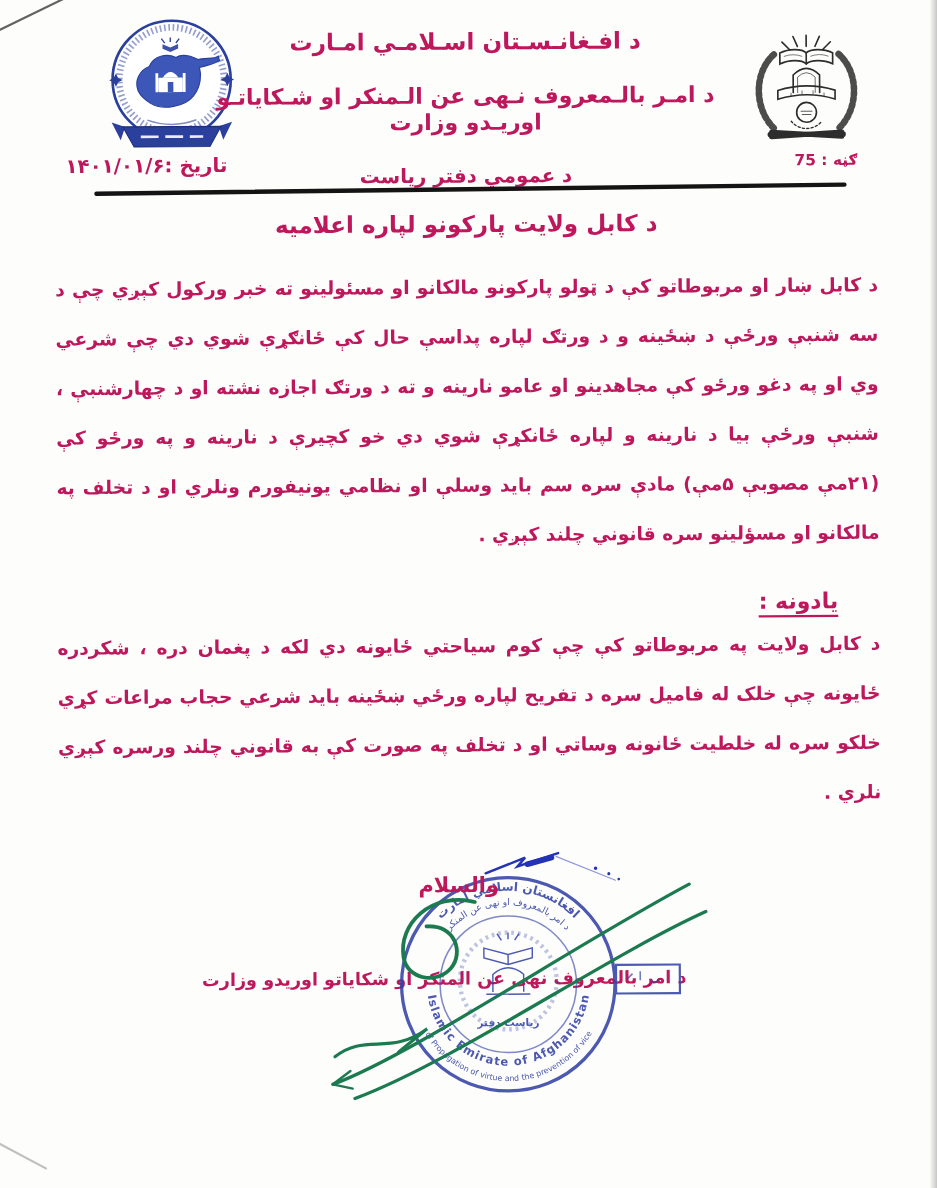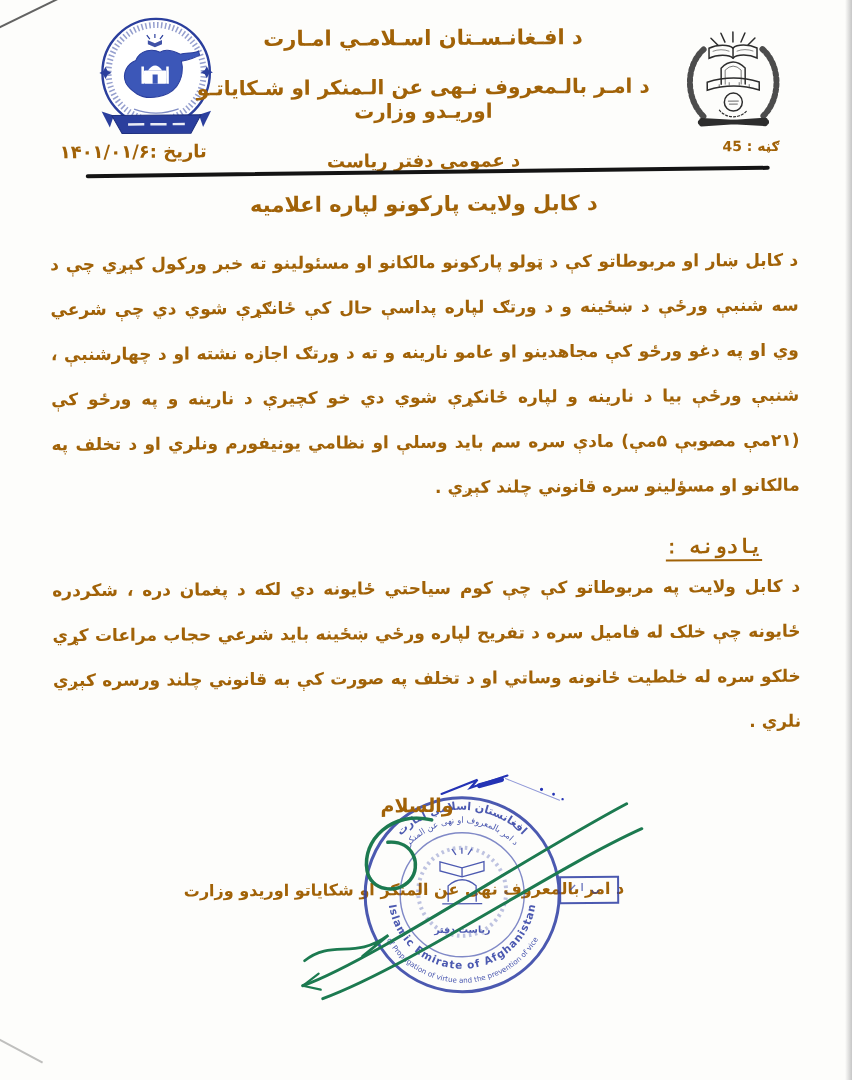--- a/index.html
+++ b/index.html
@@ -1,20 +1,20 @@
 <!DOCTYPE html>
 <html lang="ps" dir="rtl"><head>
 <meta charset="utf-8">
 <style>
   html,body{margin:0;padding:0;background:#e8e8e8;}
   .page{
     position:relative;width:852px;height:1080px;margin:0 auto;
     background:#fdfdfb;overflow:hidden;
     font-family:"DejaVu Sans","Liberation Sans",sans-serif;
-    color:#a16207;direction:rtl;
+    color:#be185d;direction:rtl;
   }
   .tilt{position:absolute;inset:0;transform:rotate(-0.35deg);}
   
   .edge-right{position:absolute;top:0;right:0;width:7px;height:100%;
     background:linear-gradient(to left,#c6c6c6,rgba(198,198,198,0));z-index:9;}
   .corner-tl{position:absolute;left:-10px;top:12px;width:78px;height:2px;
     background:#2f2f2f;transform:rotate(-26deg);opacity:.75;z-index:9;}
   .corner-bl{position:absolute;left:-12px;bottom:30px;width:58px;height:2px;
     background:#4a4a4a;transform:rotate(28deg);opacity:.35;z-index:9;}
 
@@ -32,21 +32,21 @@
 
   
   .doc-title{position:absolute;top:192px;left:0;right:0;text-align:center;
     font-size:21px;font-weight:700;}
   .body-block{position:absolute;top:240px;left:52px;right:52px;}
   .jline{font-size:17px;font-weight:600;line-height:45px;height:45px;
     text-align:justify;text-align-last:justify;overflow:hidden;}
   .endline{text-align:right;text-align-last:right;}
 
   .note-heading{position:absolute;top:536px;right:90px;font-size:20px;font-weight:700;
-    text-decoration:underline;text-underline-offset:6px;font-family:Liberation Mono, monospace;}
+    text-decoration:underline;text-underline-offset:6px;}
   .note-block{position:absolute;top:566px;left:52px;right:52px;}
 
   
   .closing{position:absolute;top:794px;right:400px;font-size:19px;font-weight:700;z-index:4;text-align:center;}
   .ministry-line{position:absolute;top:880px;right:230px;font-size:16px;font-weight:700;z-index:2;}
   .sig-svg{position:absolute;left:290px;top:770px;width:380px;height:235px;z-index:3;}
 </style>
 </head>
 <body>
 
@@ -104,21 +104,21 @@
       <circle cx="27" cy="104" r="2.6" fill="#2d2d2d"></circle>
       <circle cx="93" cy="104" r="2.6" fill="#2d2d2d"></circle>
     </svg>
 
     <div class="header-center">
       <div class="h-line1">د افـغانـسـتان اسـلامـي امـارت</div>
       <div class="h-line2">د امـر بالـمعروف نـهی عن الـمنکر او شـکایاتـو اوریـدو وزارت</div>
       <div class="h-line3">د عمومي دفتر ریاست</div>
     </div>
     <div class="date-label">تاریخ :۱۴۰۱/۰۱/۶</div>
-    <div class="number-label">ګڼه : 45</div>
+    <div class="number-label">ګڼه : 75</div>
     <div class="rule"></div>
 
     <div class="doc-title">د کابل ولایت پارکونو لپاره اعلامیه</div>
 
     <div class="body-block">
       <div class="jline">د کابل ښار او مربوطاتو کې د ټولو پارکونو مالکانو او مسئولینو ته خبر ورکول کېږي چې د یک شنبې ، دوشنبې او</div>
       <div class="jline">سه شنبې ورځې د ښځینه و د ورتګ لپاره پداسې حال کې ځانګړې شوي دي چې شرعي حجاب یې مراعات کړی</div>
       <div class="jline">وي او په دغو ورځو کې مجاهدینو او عامو نارینه و ته د ورتګ اجازه نشته او د چهارشنبې ، پنج شنبې ، جمعې او</div>
       <div class="jline">شنبې ورځې بیا د نارینه و لپاره ځانکړې شوي دي خو کچیرې د نارینه و په ورځو کې مجاهدین ورځي د کابینې د</div>
       <div class="jline">(۲۱مې مصوبې ۵مې) مادې سره سم باید وسلې او نظامي یونیفورم ونلري او د تخلف په صورت کې به د پارکونو</div>

